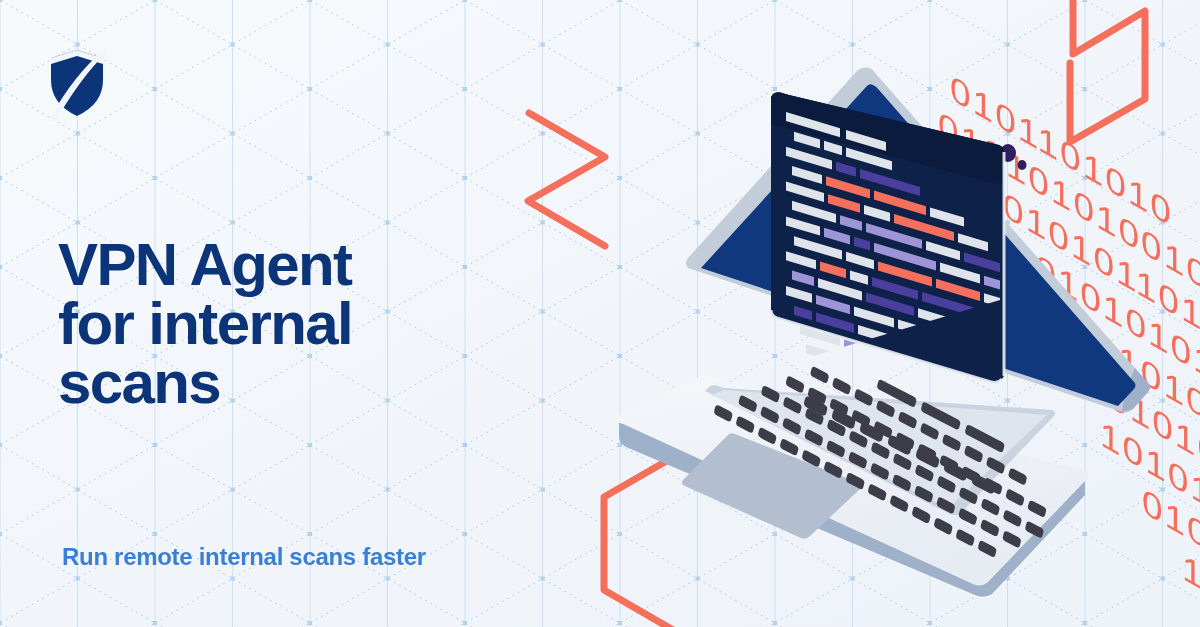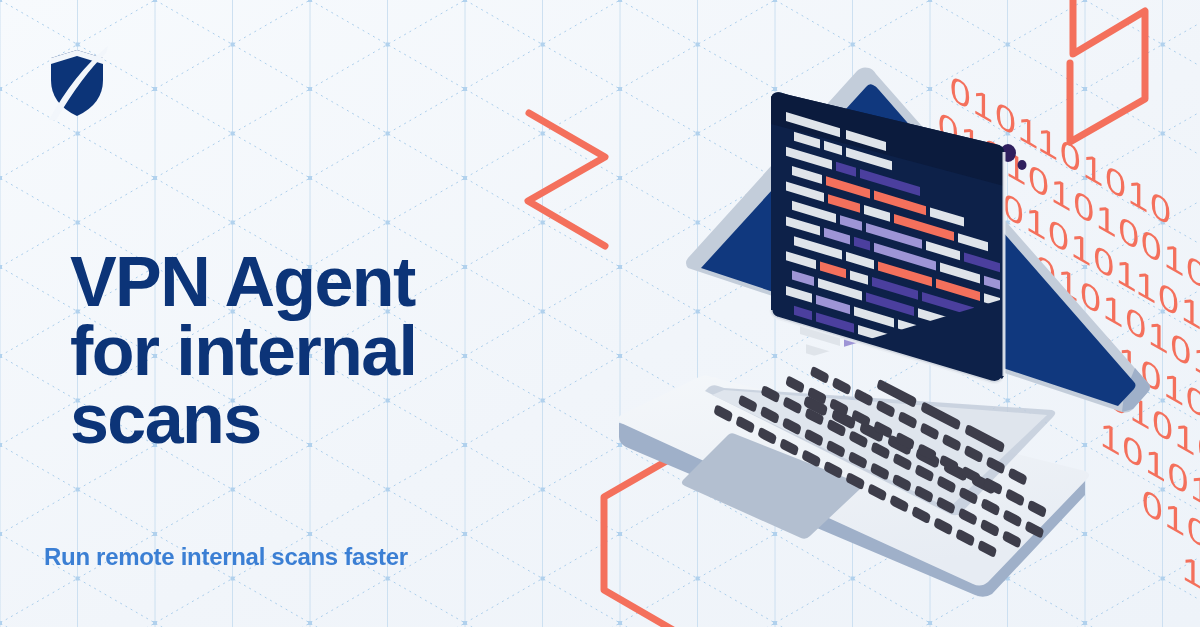--- a/index.html
+++ b/index.html
@@ -21,31 +21,31 @@
   #binary-field{position:absolute;left:0;top:0;width:1200px;height:627px;}
 
   
   #laptop{position:absolute;left:0;top:0;width:1200px;height:627px;}
 
   
   #textblock{
     position:absolute;left:54px;top:232px;width:520px;
   }
   #headline{
-    margin:16px;
-    font-size:70px;
+    margin:4px;
+    font-size:60px;
     line-height:0.98;
     font-weight:bold;
     letter-spacing:-1.6px;
     color:#0c3478;
     white-space:pre-line;
   }
   #subhead{
     margin:0;
-    position:absolute;left:44px;top:543px;
+    position:absolute;left:62px;top:543px;
     font-size:24px;
     font-weight:bold;
     letter-spacing:-0.3px;
     color:#3b7fd4;
   }
 
   
   #logo{position:absolute;left:46px;top:46px;width:62px;height:74px;}
 </style>
 </head>

